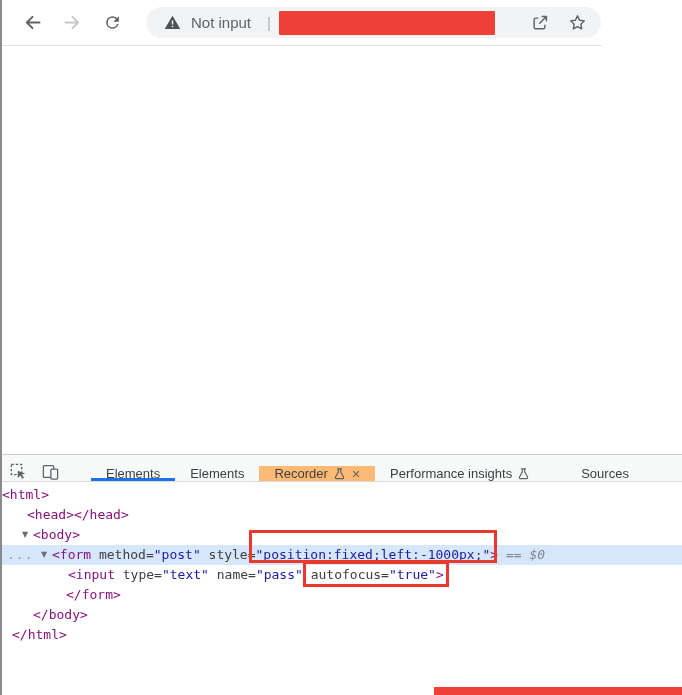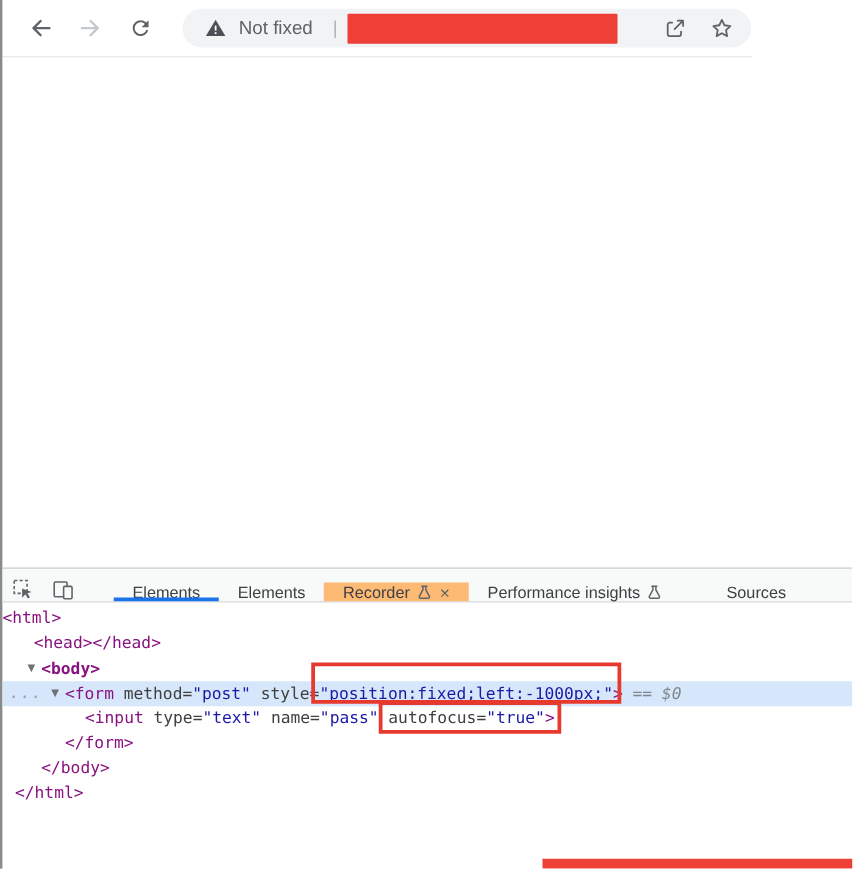--- a/index.html
+++ b/index.html
@@ -87,21 +87,21 @@
     </div>
 
     <div class="address-bar">
       <span class="warn-wrap">
         <svg width="17" height="17" viewBox="0 0 24 24">
             <path d="M12 2.5 23 21H1z" fill="#4d5156"></path>
             <rect x="11" y="9.2" width="2" height="5.6" fill="#fff"></rect>
             <rect x="11" y="16.6" width="2" height="2.1" fill="#fff"></rect>
           </svg>
       </span>
-      <span class="sec-label">Not fixed</span>
+      <span class="sec-label">Not input</span>
       <span class="sep">|</span>
       <div class="url-redaction"></div>
       <div class="ab-spacer"></div>
       <span class="ab-icon">
         <svg width="19" height="19" viewBox="0 0 24 24">
             <path d="M8.5 6.5H6a2 2 0 0 0-2 2V18a2 2 0 0 0 2 2h9.5a2 2 0 0 0 2-2v-2.5" fill="none" stroke="#5f6368" stroke-width="1.8" stroke-linecap="round"></path>
             <path d="M11 13 19.5 4.5M19.5 4.5h-5.3M19.5 4.5v5.3" fill="none" stroke="#5f6368" stroke-width="1.8" stroke-linecap="round" stroke-linejoin="round"></path>
           </svg>
       </span>
       <span class="ab-icon">
@@ -159,24 +159,24 @@
         </span>
       </div>
       <div class="dt-tab" style="margin-left:22px;">
         <span>Sources</span>
       </div>
     </div>
 
     <div class="code-area" id="code-area">
         <div class="code-line" style=""><span class="tok-tag">&lt;html&gt;</span></div>
         <div class="code-line" style="padding-left: 25px;"><span class="tok-tag">&lt;head&gt;&lt;/head&gt;</span></div>
-        <div class="code-line" style="padding-left: 31px; font-weight: bold;"><span class="tri">▼</span><span class="tok-tag">&lt;body&gt;</span></div>
+        <div class="code-line" style="padding-left: 31px;"><span class="tri">▼</span><span class="tok-tag">&lt;body&gt;</span></div>
         <div class="code-line selected" style="padding-left: 50px;"><span class="gutter-dots">...</span><span class="tri">▼</span><span class="tok-tag">&lt;form</span><span class="tok-attr"> method=</span><span class="tok-value">"post"</span><span class="tok-attr"> style=</span><span class="tok-value">"position:fixed;left:-1000px;"</span><span class="tok-tag">&gt;</span><span class="tok-meta"> == $0</span></div>
         <div class="code-line" style="padding-left: 66px;"><span class="tok-tag">&lt;input</span><span class="tok-attr"> type=</span><span class="tok-value">"text"</span><span class="tok-attr"> name=</span><span class="tok-value">"pass"</span><span class="tok-attr"> autofocus=</span><span class="tok-value">"true"</span><span class="tok-tag">&gt;</span></div>
-        <div class="code-line" style="padding-left: 50px;"><span class="tok-tag">&lt;/form&gt;</span></div>
+        <div class="code-line" style="padding-left: 64px;"><span class="tok-tag">&lt;/form&gt;</span></div>
         <div class="code-line" style="padding-left: 31px;"><span class="tok-tag">&lt;/body&gt;</span></div>
         <div class="code-line" style="padding-left: 10px;"><span class="tok-tag">&lt;/html&gt;</span></div>
       </div>
   </div>
 
   <div class="anno" id="box-style"></div>
   <div class="anno" id="box-autofocus"></div>
   <div id="bottom-redaction"></div>
 
 </div>

